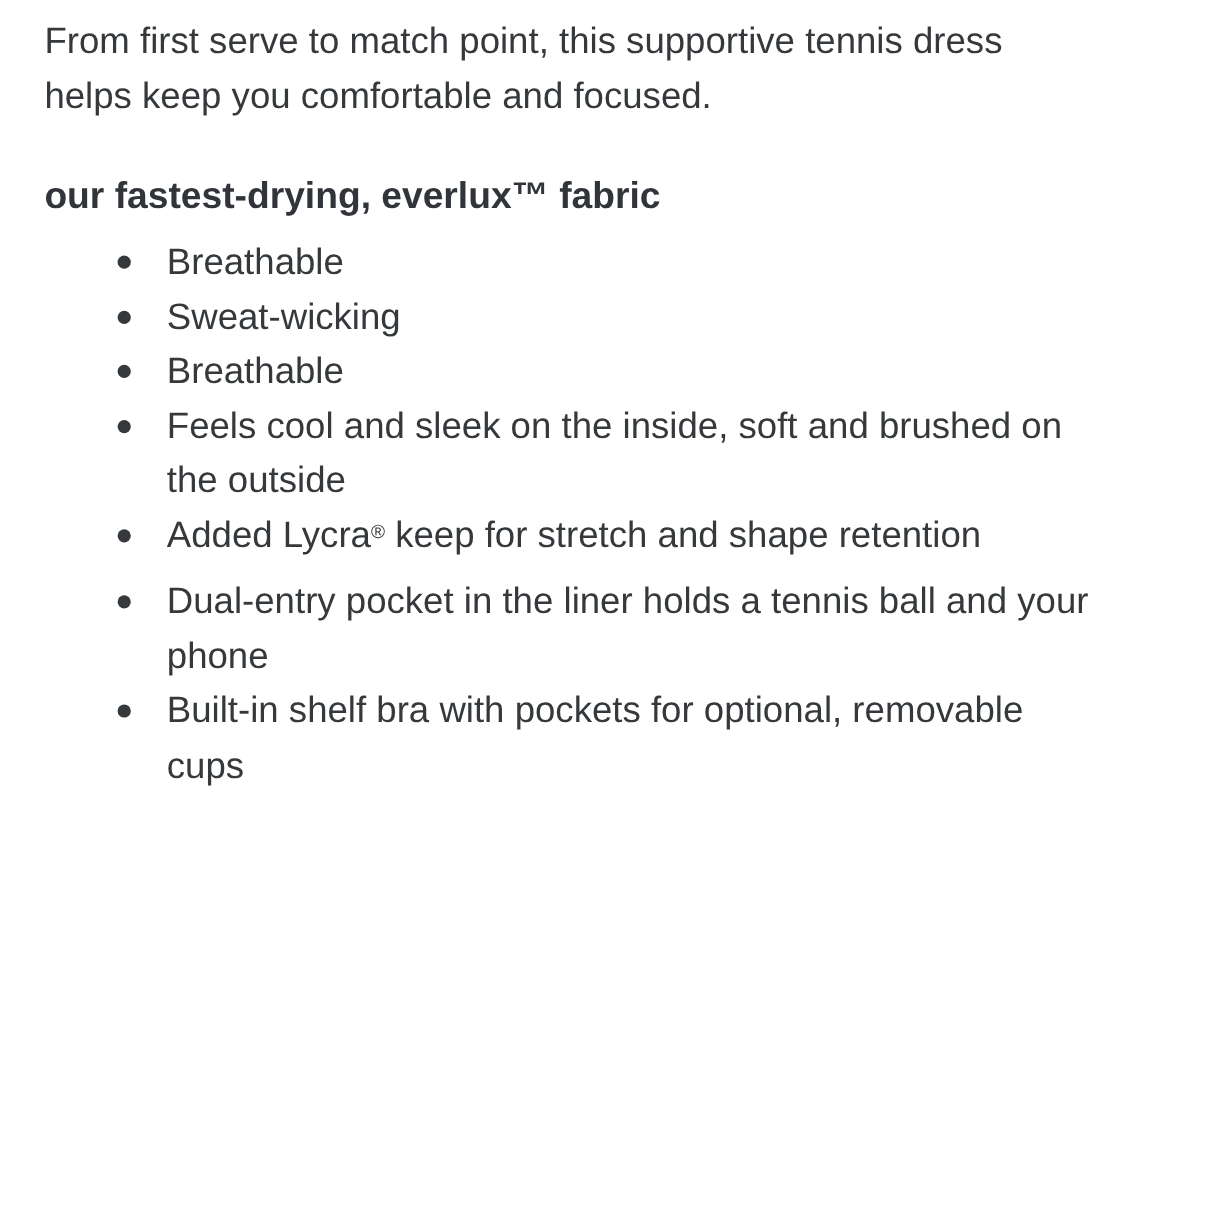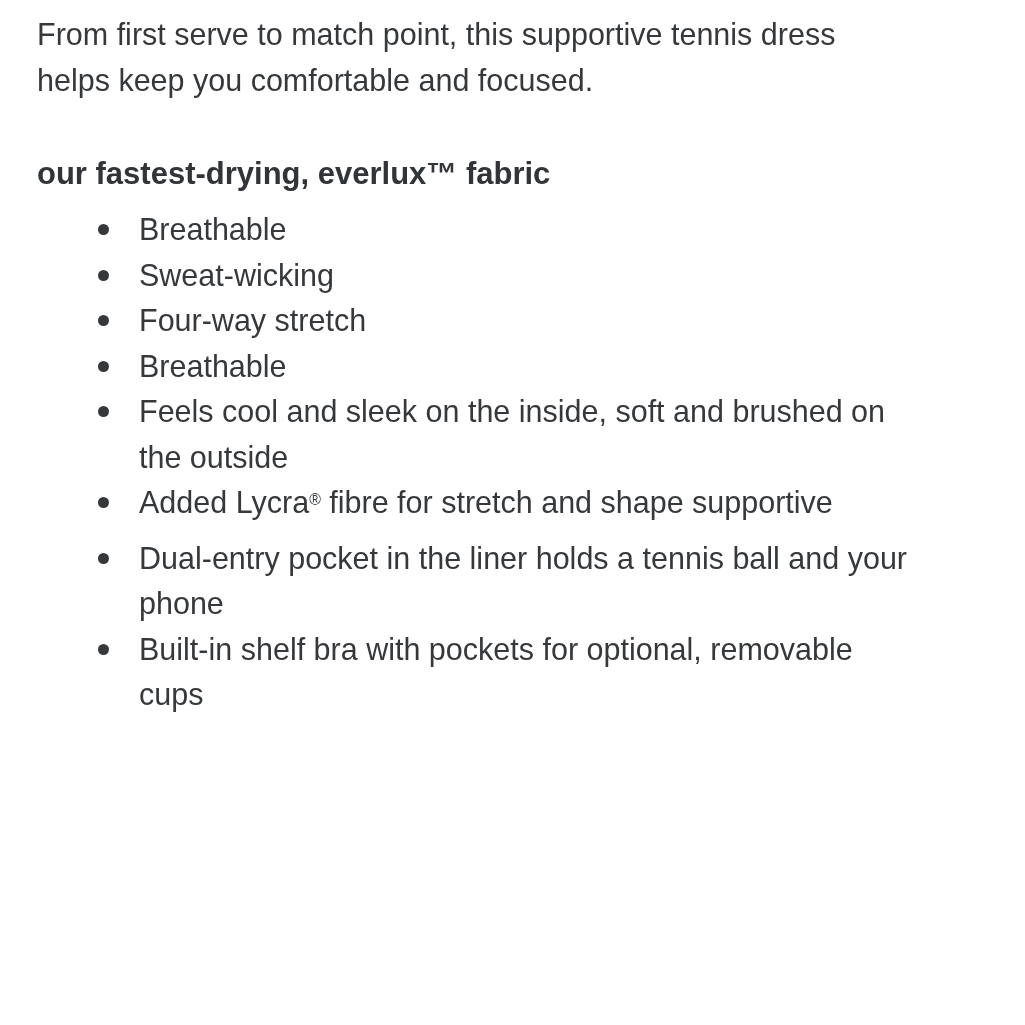--- a/index.html
+++ b/index.html
@@ -26,21 +26,21 @@
     white-space: nowrap;
   }
   .intro {
     margin: 0;
   }
   h2.section-heading {
     font-size: 31px;
     line-height: 46px;
     font-weight: 700;
     color: #313539;
-    margin: 48px 0 0 0;
+    margin: 37px 0 0 0;
   }
   h2.section-heading.second {
     margin-top: 40px;
   }
   ul.bullet-list {
     list-style: none;
     margin: 10px 0 0 0;
     padding: 0;
   }
   ul.bullet-list li {
@@ -78,34 +78,30 @@
     <li>
       <span class="bullet"></span>
       <span class="ln">Breathable</span>
     </li>
     <li>
       <span class="bullet"></span>
       <span class="ln">Sweat-wicking</span>
     </li>
     <li>
       <span class="bullet"></span>
-      <span class="ln">Four-way stretch</span>
-    </li>
-    <li>
-      <span class="bullet"></span>
       <span class="ln">Breathable</span>
     </li>
     <li>
       <span class="bullet"></span>
       <span class="ln">Feels cool and sleek on the inside, soft and brushed on</span>
       <span class="ln">the outside</span>
     </li>
     <li>
       <span class="bullet"></span>
-      <span class="ln"><span>Added Lycra</span><sup class="reg-mark">®</sup><span> fibre for stretch and shape supportive</span></span>
+      <span class="ln"><span>Added Lycra</span><sup class="reg-mark">®</sup><span> keep for stretch and shape retention</span></span>
     </li>
   </ul>
 
 
   <ul class="bullet-list">
     <li>
       <span class="bullet"></span>
       <span class="ln">Dual-entry pocket in the liner holds a tennis ball and your</span>
       <span class="ln">phone</span>
     </li>

